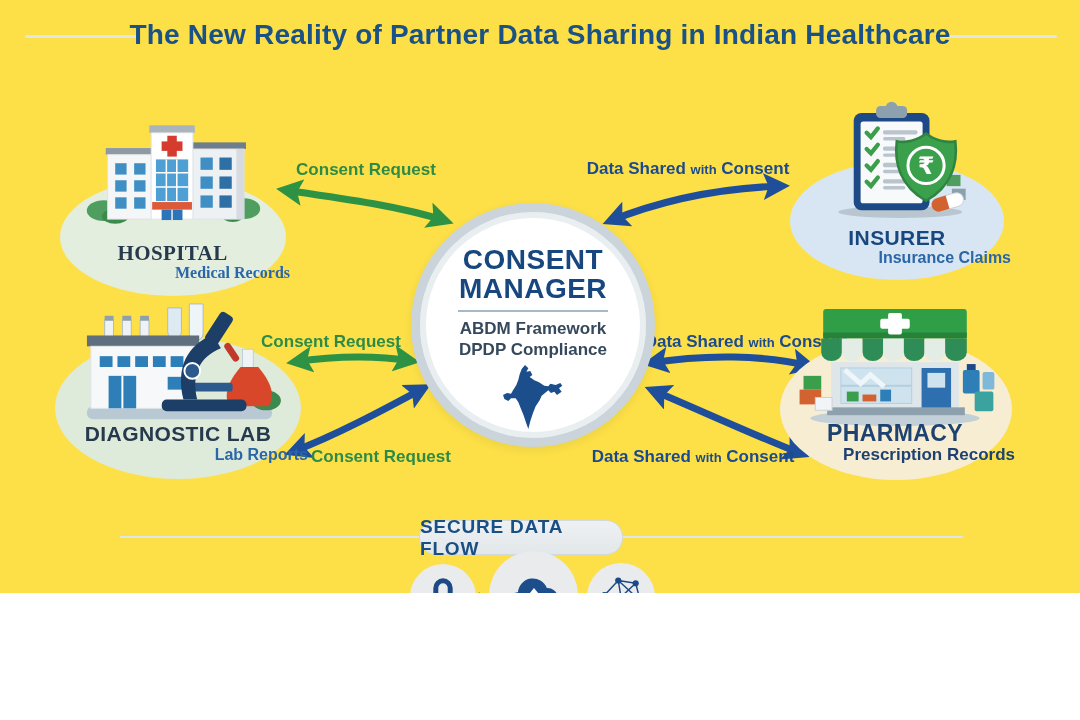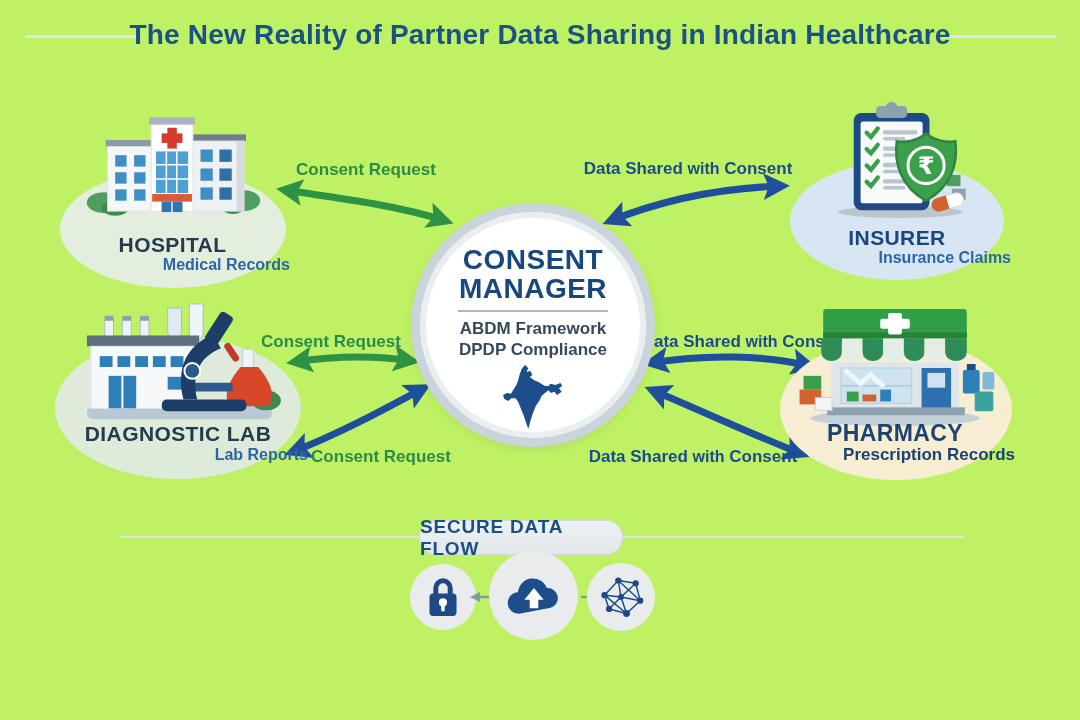--- a/index.html
+++ b/index.html
@@ -1,16 +1,16 @@
 <!DOCTYPE html>
 <html><head>
 <meta charset="utf-8">
 <style>
   html,body{margin:0;padding:0;background:#ffffff;}
-  .canvas{position:relative;width:1080px;height:720px;background:#bef264;overflow:hidden;
+  .canvas{position:relative;width:1080px;height:593px;background:#fde047;overflow:hidden;
           font-family:"Liberation Sans",sans-serif;}
   .abs{position:absolute;}
 
   
   .title{position:absolute;top:19px;left:0;width:1080px;text-align:center;
          font-size:28px;font-weight:bold;color:#1a5186;letter-spacing:.2px;}
   .dash{position:absolute;top:35px;height:3px;background:#e0e5e9;border-radius:2px;}
 
   
   .entity{position:absolute;}
@@ -28,21 +28,21 @@
       box-shadow:inset 0 0 0 6px #e9eef1, 0 3px 8px rgba(30,50,70,.08);
       display:flex;flex-direction:column;align-items:center;padding-top:34px;}
   .cm-title{font-size:28px;font-weight:bold;color:#17477e;letter-spacing:.5px;
             line-height:1.02;text-align:center;}
   .cm-div{width:150px;height:2px;background:#a8b9c5;margin:7px 0 6px 0;}
   .cm-sub{font-size:17px;font-weight:bold;color:#36495c;line-height:1.25;text-align:left;}
 
   
   .arrow-label{position:absolute;width:220px;text-align:center;font-weight:bold;
                font-size:17px;white-space:nowrap;}
-  .arrow-label .with{font-size:16px;font-weight:bold;}
+  .arrow-label .with{font-size:13px;font-weight:bold;}
   .lab-green{color:#2e8b47;} .lab-blue{color:#1b4a8f;}
 
   
   .footer-line{position:absolute;top:536px;left:120px;width:843px;height:2px;background:#dfe4e8;}
   .footer-pill{position:absolute;left:419px;top:520px;width:202px;height:33px;
       background:linear-gradient(#eef1f3,#e2e7ea);border:1px solid #d2d9de;border-radius:17px;
       display:flex;align-items:center;justify-content:center;
       font-size:19px;font-weight:bold;color:#1a4f85;letter-spacing:.8px;}
   .f-circle{position:absolute;border-radius:50%;background:#e9ebed;
             display:flex;align-items:center;justify-content:center;}
@@ -91,21 +91,21 @@
   </div>
   <div class="arrow-label lab-green" style="left:271px;top:447px;">
     <span>Consent Request</span>
   </div>
   <div class="arrow-label lab-blue" style="left:583px;top:447px;">
     <span>Data Shared</span>
     <span class="with">with</span>
     <span>Consent</span>
   </div>
 
-  <div class="entity" style="left:55px;top:100px;width:235px;height:190px;">
+  <div class="entity" style="left:55px;top:108px;width:235px;height:190px;font-family:Liberation Serif, serif;">
     <div class="ellipse" style="left:5px;top:70px;width:226px;height:118px;background:#e3eede;"></div>
     <svg class="abs" style="left:28px;top:2px;" width="180" height="132" viewBox="0 0 190 135">
       <ellipse cx="22" cy="104" rx="18" ry="11" fill="#4f9e5f"></ellipse>
       <ellipse cx="34" cy="110" rx="14" ry="8" fill="#3d8a4e"></ellipse>
       <ellipse cx="170" cy="102" rx="17" ry="11" fill="#4f9e5f"></ellipse>
       <ellipse cx="158" cy="109" rx="12" ry="7" fill="#3d8a4e"></ellipse>
       <rect x="24" y="38" width="50" height="7" fill="#8d99a6"></rect>
       <rect x="26" y="45" width="46" height="68" fill="#f4f6f8" stroke="#dde2e7"></rect>
       <rect x="34" y="54" width="12" height="12" fill="#3f8fc4"></rect>
         <rect x="54" y="54" width="12" height="12" fill="#3f8fc4"></rect>

